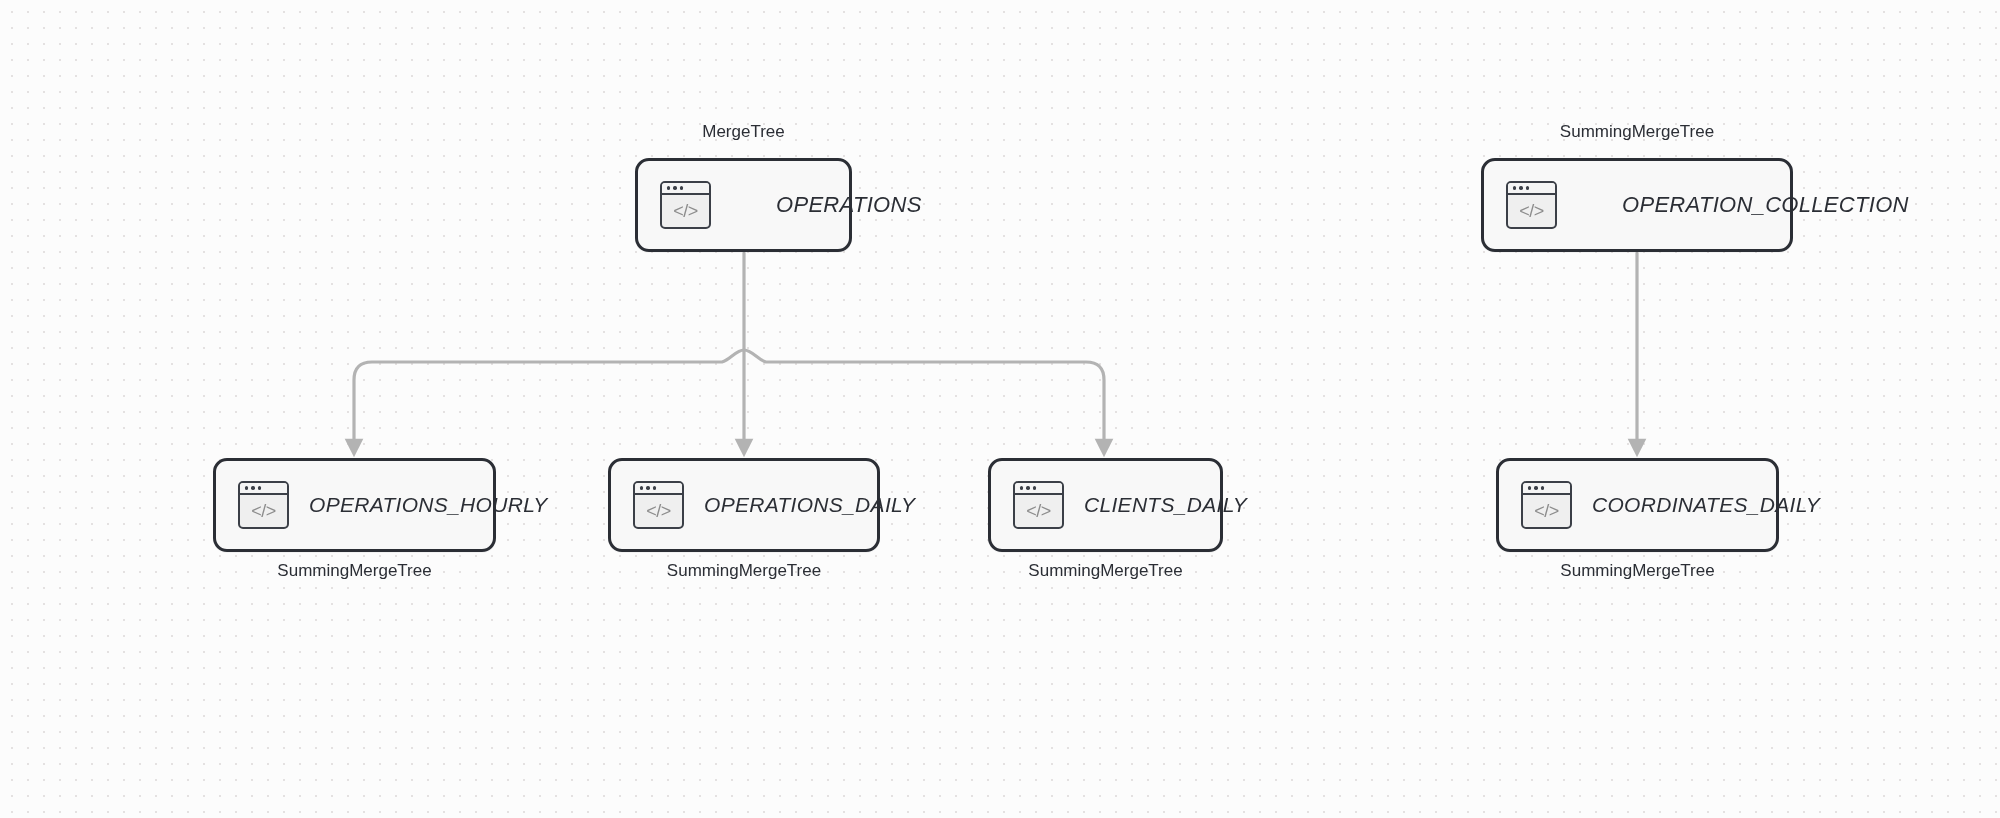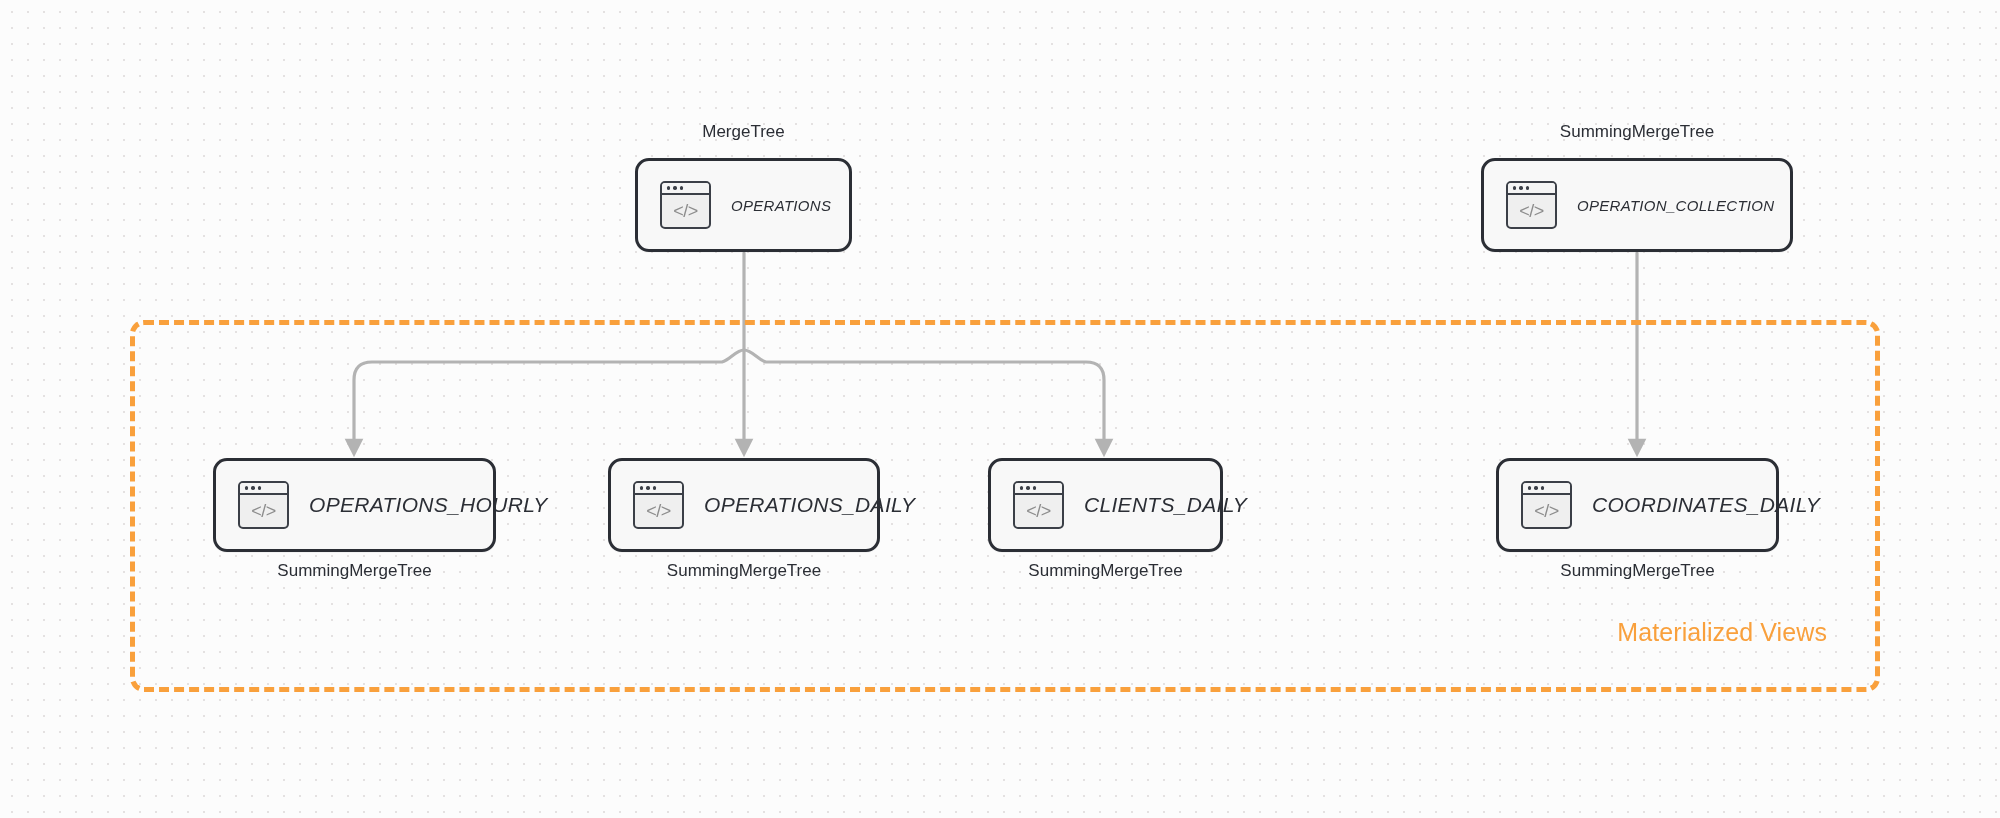--- a/index.html
+++ b/index.html
@@ -70,21 +70,21 @@
   }
 
   .node-label {
     font-size: 21px;
     font-style: italic;
     color: #2b2e35;
     letter-spacing: 0.3px;
     white-space: nowrap;
   }
 
-  .node.top .node-label { font-size: 15px; }
+  .node.top .node-label { font-size: 22px; margin-left: 45px; }
 
   
   .engine-caption {
     position: absolute;
     font-size: 17px;
     color: #2b2e35;
     white-space: nowrap;
     text-align: center;
   }
 
@@ -143,23 +143,20 @@
 
     <path d="M 744 350 L 744 448" fill="none" stroke="#b3b3b3" stroke-width="3.2" stroke-linecap="round" marker-end="url(#arrow)"></path>
 
     <path d="M 744 350 C 736 350 730 360 722 362 L 372 362 C 360 362 354 368 354 380 L 354 448" fill="none" stroke="#b3b3b3" stroke-width="3.2" stroke-linecap="round" stroke-linejoin="round" marker-end="url(#arrow)"></path>
 
     <path d="M 744 350 C 752 350 758 360 766 362 L 1086 362 C 1098 362 1104 368 1104 380 L 1104 448" fill="none" stroke="#b3b3b3" stroke-width="3.2" stroke-linecap="round" stroke-linejoin="round" marker-end="url(#arrow)"></path>
 
     <path d="M 1637 253 L 1637 448" fill="none" stroke="#b3b3b3" stroke-width="3.2" stroke-linecap="round" marker-end="url(#arrow)"></path>
   </svg>
 
-  <div class="group-box">
-    <span class="group-label">Materialized Views</span>
-  </div>
 
   <div class="engine-caption" style="left:635px; top:122px; width:217px;">MergeTree</div>
 
   <div class="node top" style="left:635px; top:158px; width:217px;">
     <span class="code-icon">
       <span class="titlebar">
         <span class="dot"></span>
         <span class="dot"></span>
         <span class="dot"></span>
       </span>

